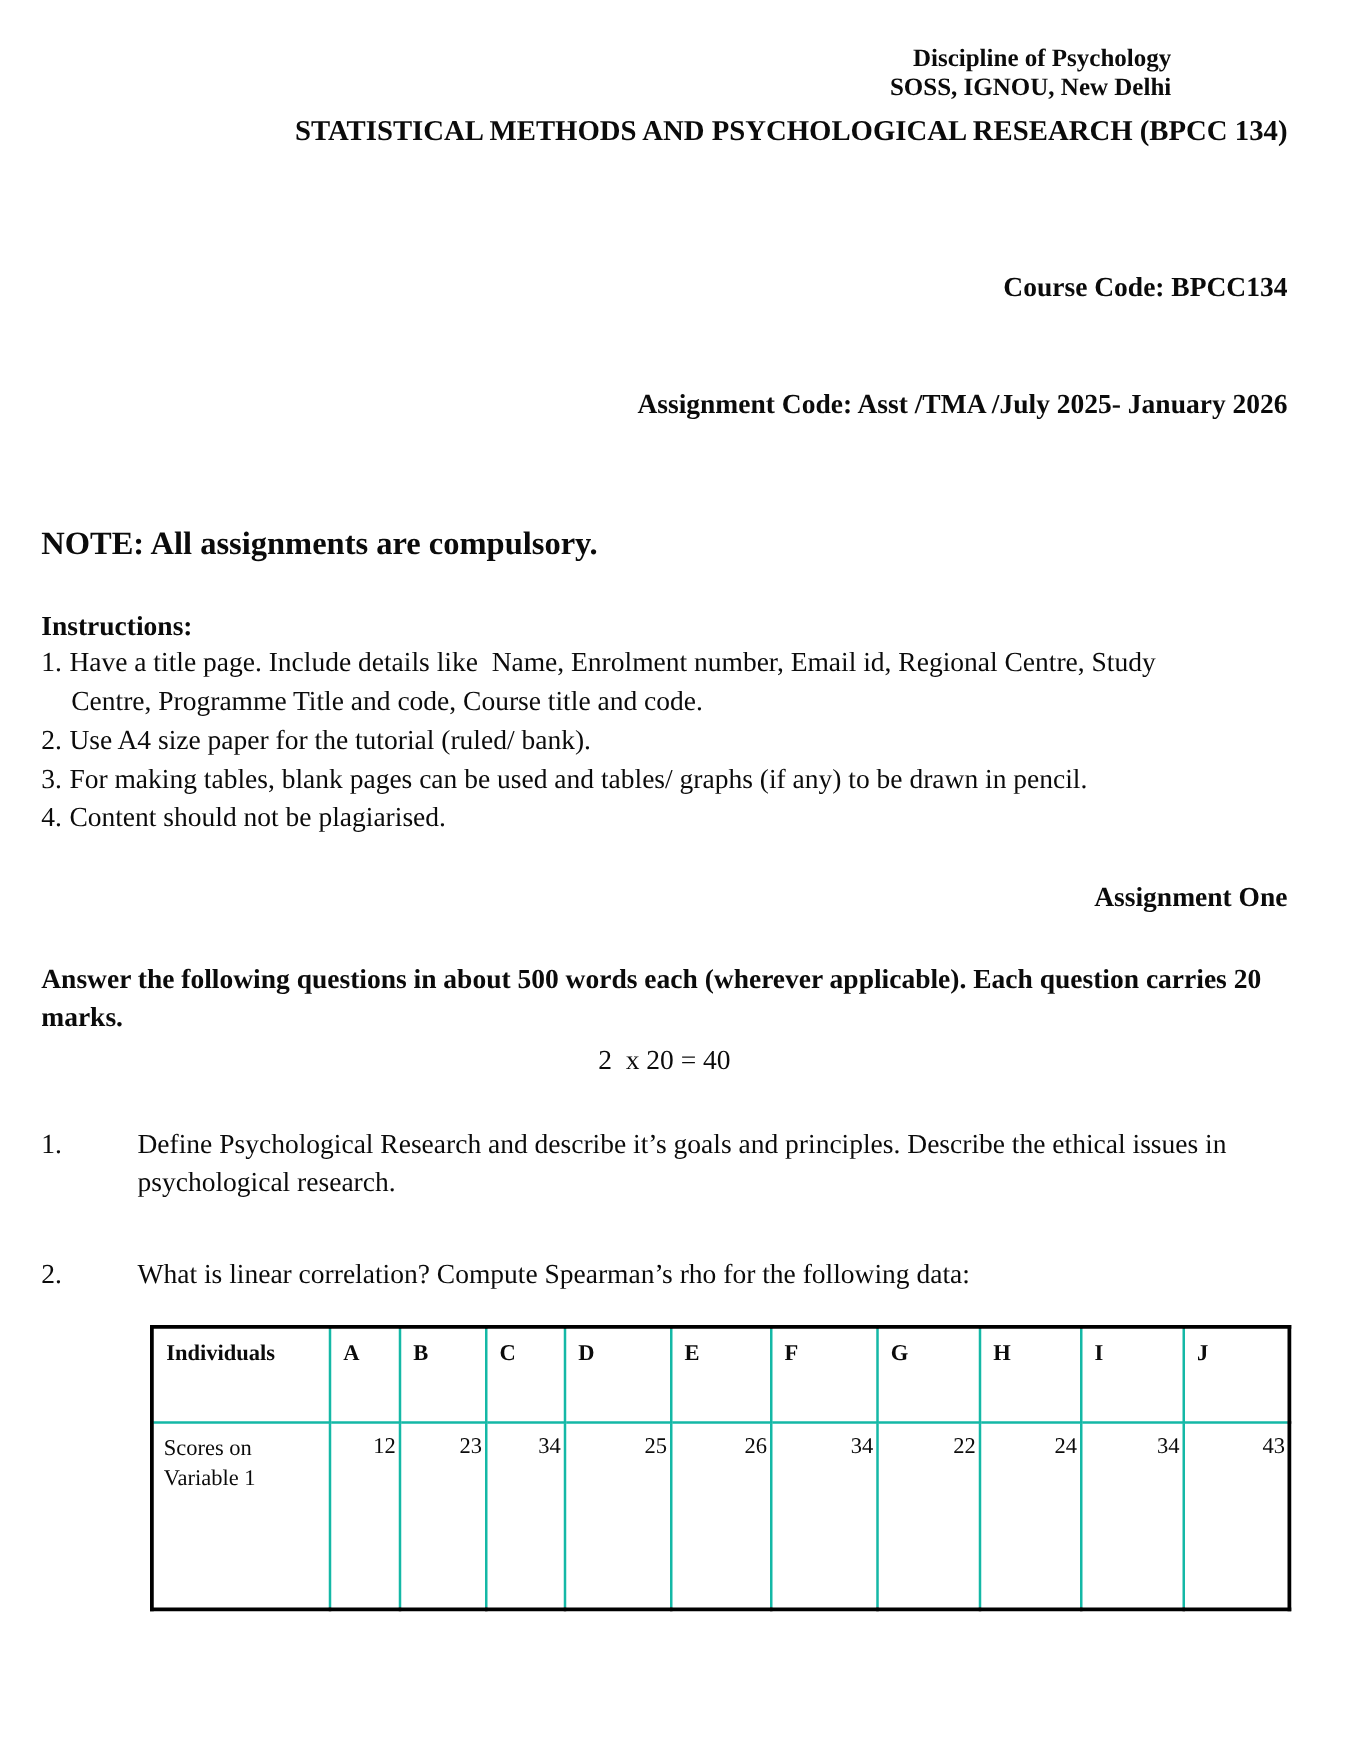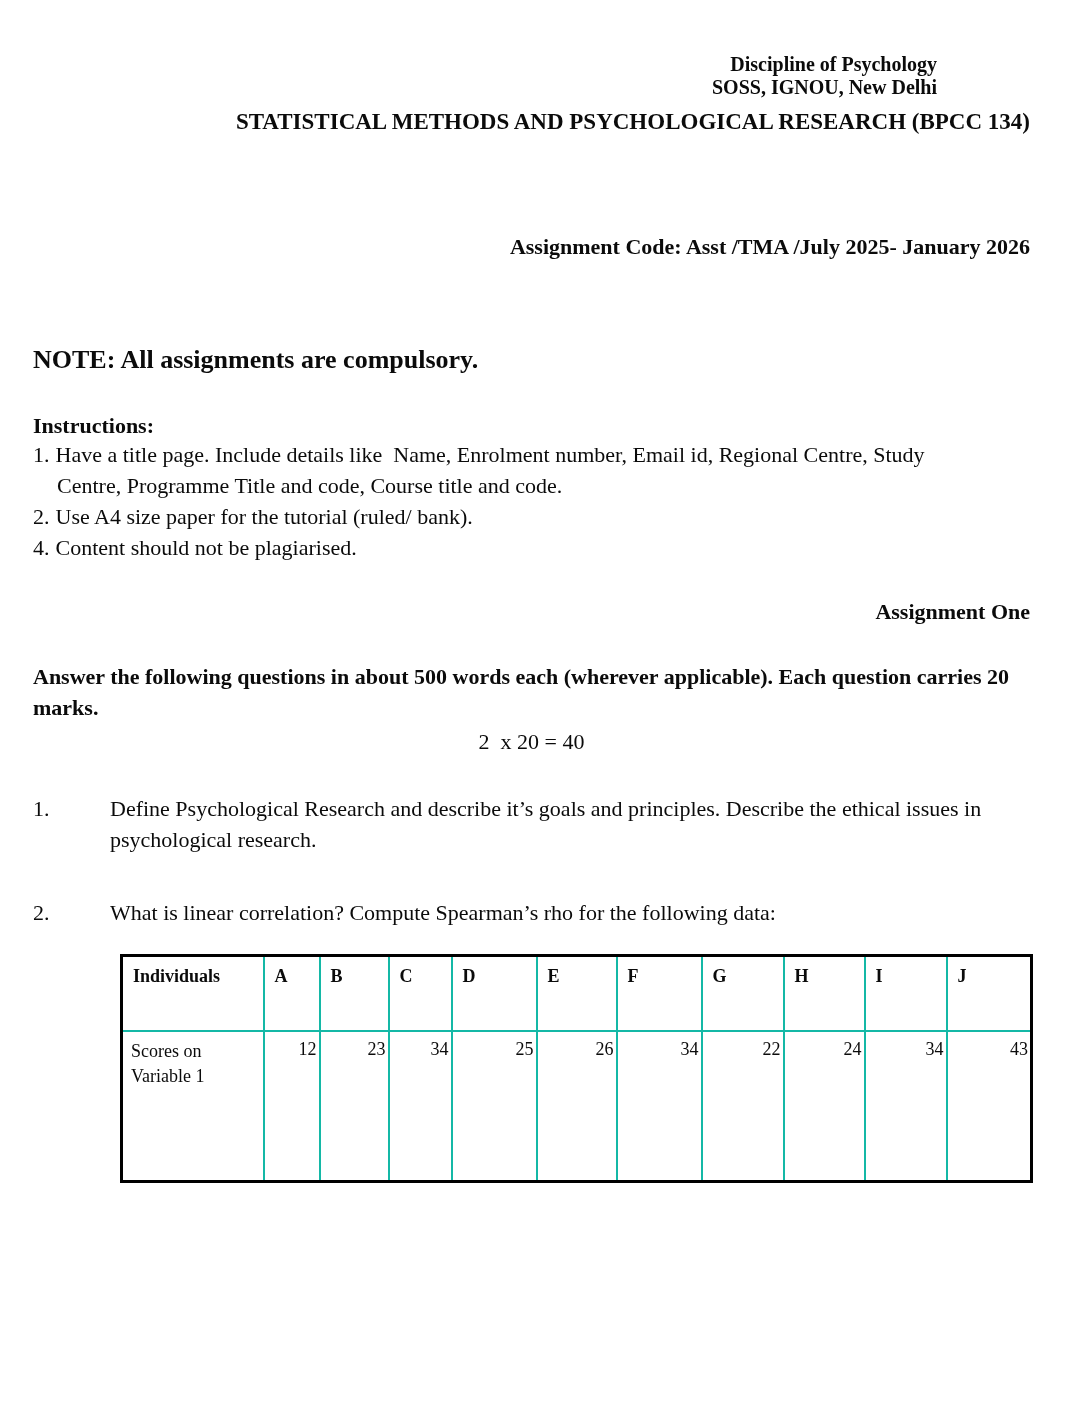--- a/index.html
+++ b/index.html
@@ -6,21 +6,21 @@
   html, body { background: #ffffff; }
   body {
     width: 1080px; height: 1410px;
     margin: 0 auto;
     font-family: "Liberation Serif", "DejaVu Serif", serif;
     color: #0b0b0b;
     overflow: hidden;
   }
   .page {
     width: 1080px; height: 1198px;
-    padding: 51px 50px 0 33px;
+    padding: 34px 50px 0 33px;
     background: #ffffff;
   }
   .dept-header {
     text-align: right;
     padding-right: 93px;
     font-weight: bold;
     font-size: 20px;
     line-height: 1.15;
     margin-top: 2px;
   }
@@ -129,29 +129,31 @@
 
   <div class="dept-header">
     <div>Discipline of Psychology</div>
     <div>SOSS, IGNOU, New Delhi</div>
   </div>
 
   <div class="course-title">STATISTICAL METHODS AND PSYCHOLOGICAL RESEARCH (BPCC 134)</div>
 
 
   <div class="code-block">
+    <div>Course Code: BPCC134</div>
     <div>Assignment Code: Asst /TMA /July 2025- January 2026</div>
   </div>
 
   <div class="note">NOTE: All assignments are compulsory.</div>
 
   <div class="instructions">
     <div class="instructions-heading">Instructions:</div>
     <div class="instr-item"><span class="instr-num">1.</span><span>Have a title page. Include details like  Name, Enrolment number, Email id, Regional Centre, Study Centre, Programme Title and code, Course title and code.</span></div>
     <div class="instr-item"><span class="instr-num">2.</span><span>Use A4 size paper for the tutorial (ruled/ bank).</span></div>
+    <div class="instr-item"><span class="instr-num">3.</span><span>For making tables, blank pages can be used and tables/ graphs (if any) to be drawn in pencil.</span></div>
     <div class="instr-item"><span class="instr-num">4.</span><span>Content should not be plagiarised.</span></div>
   </div>
 
   <div class="section-title">Assignment One</div>
 
   <div class="section-intro">Answer the following questions in about 500 words each (wherever applicable). Each question carries 20 marks.</div>
 
   <div class="marks-formula">2  x 20 = 40</div>
 
   <div class="question q1">

